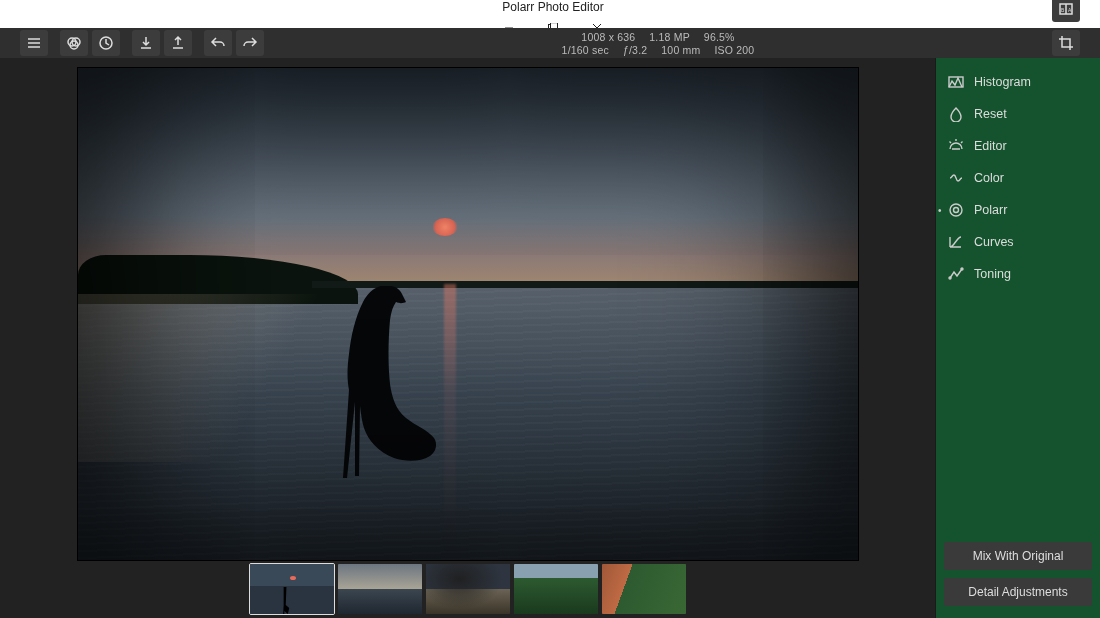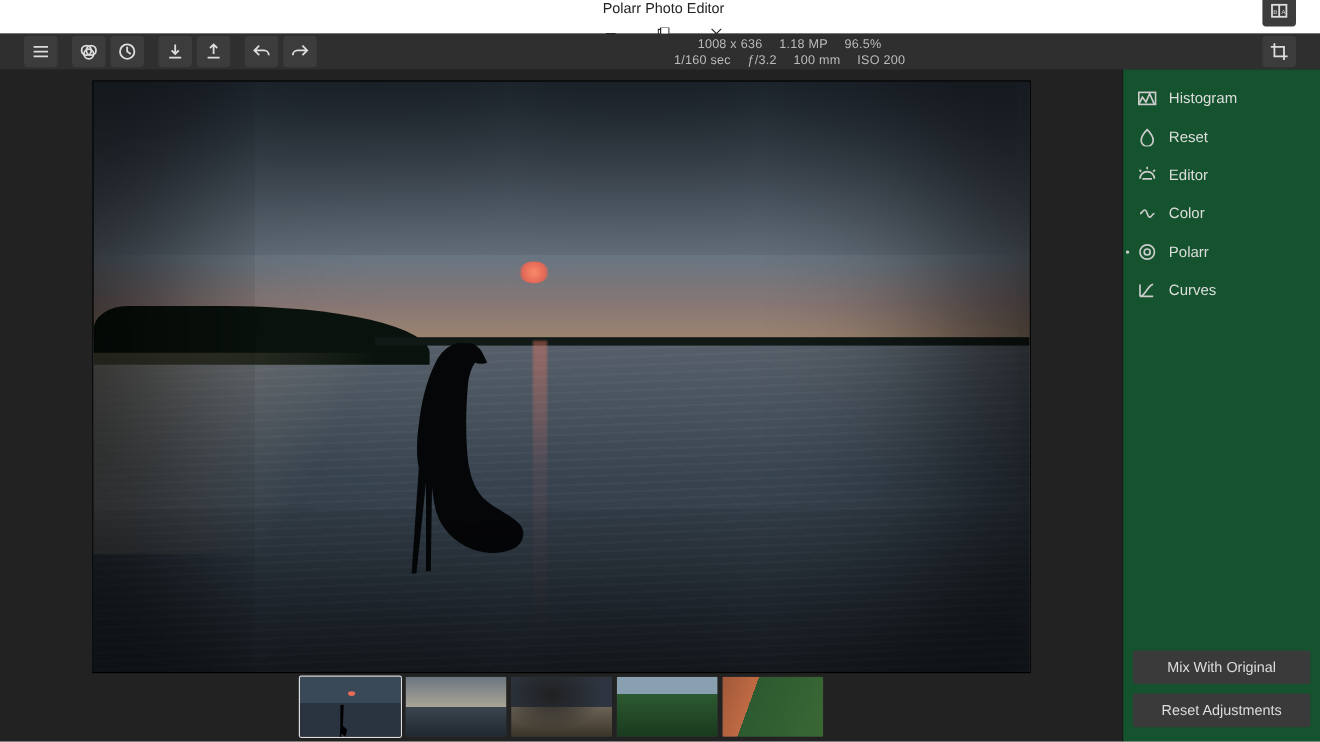--- a/index.html
+++ b/index.html
@@ -276,19 +276,27 @@
             <circle cx="8" cy="8" r="2.5"></circle>
           </svg>
         <span>Polarr</span>
       </div>
       <div class="side-item">
         <svg viewBox="0 0 16 16">
             <path d="M2 13V3M2 13h11M2 13c4 0 7-10 11-10"></path>
           </svg>
         <span>Curves</span>
       </div>
+      <div class="side-item">
+        <svg viewBox="0 0 16 16">
+            <path d="M2 12l4-6 3 4 5-7"></path>
+            <circle cx="2" cy="12" r="1"></circle>
+            <circle cx="14" cy="3" r="1"></circle>
+          </svg>
+        <span>Toning</span>
+      </div>
 
       <div class="side-spacer"></div>
       <div class="side-btn" style="text-align:center;">Mix With Original</div>
-      <div class="side-btn">Reset Adjustments</div>
+      <div class="side-btn">Detail Adjustments</div>
     </div>
   </div>
 </div>
 
 </body></html>

